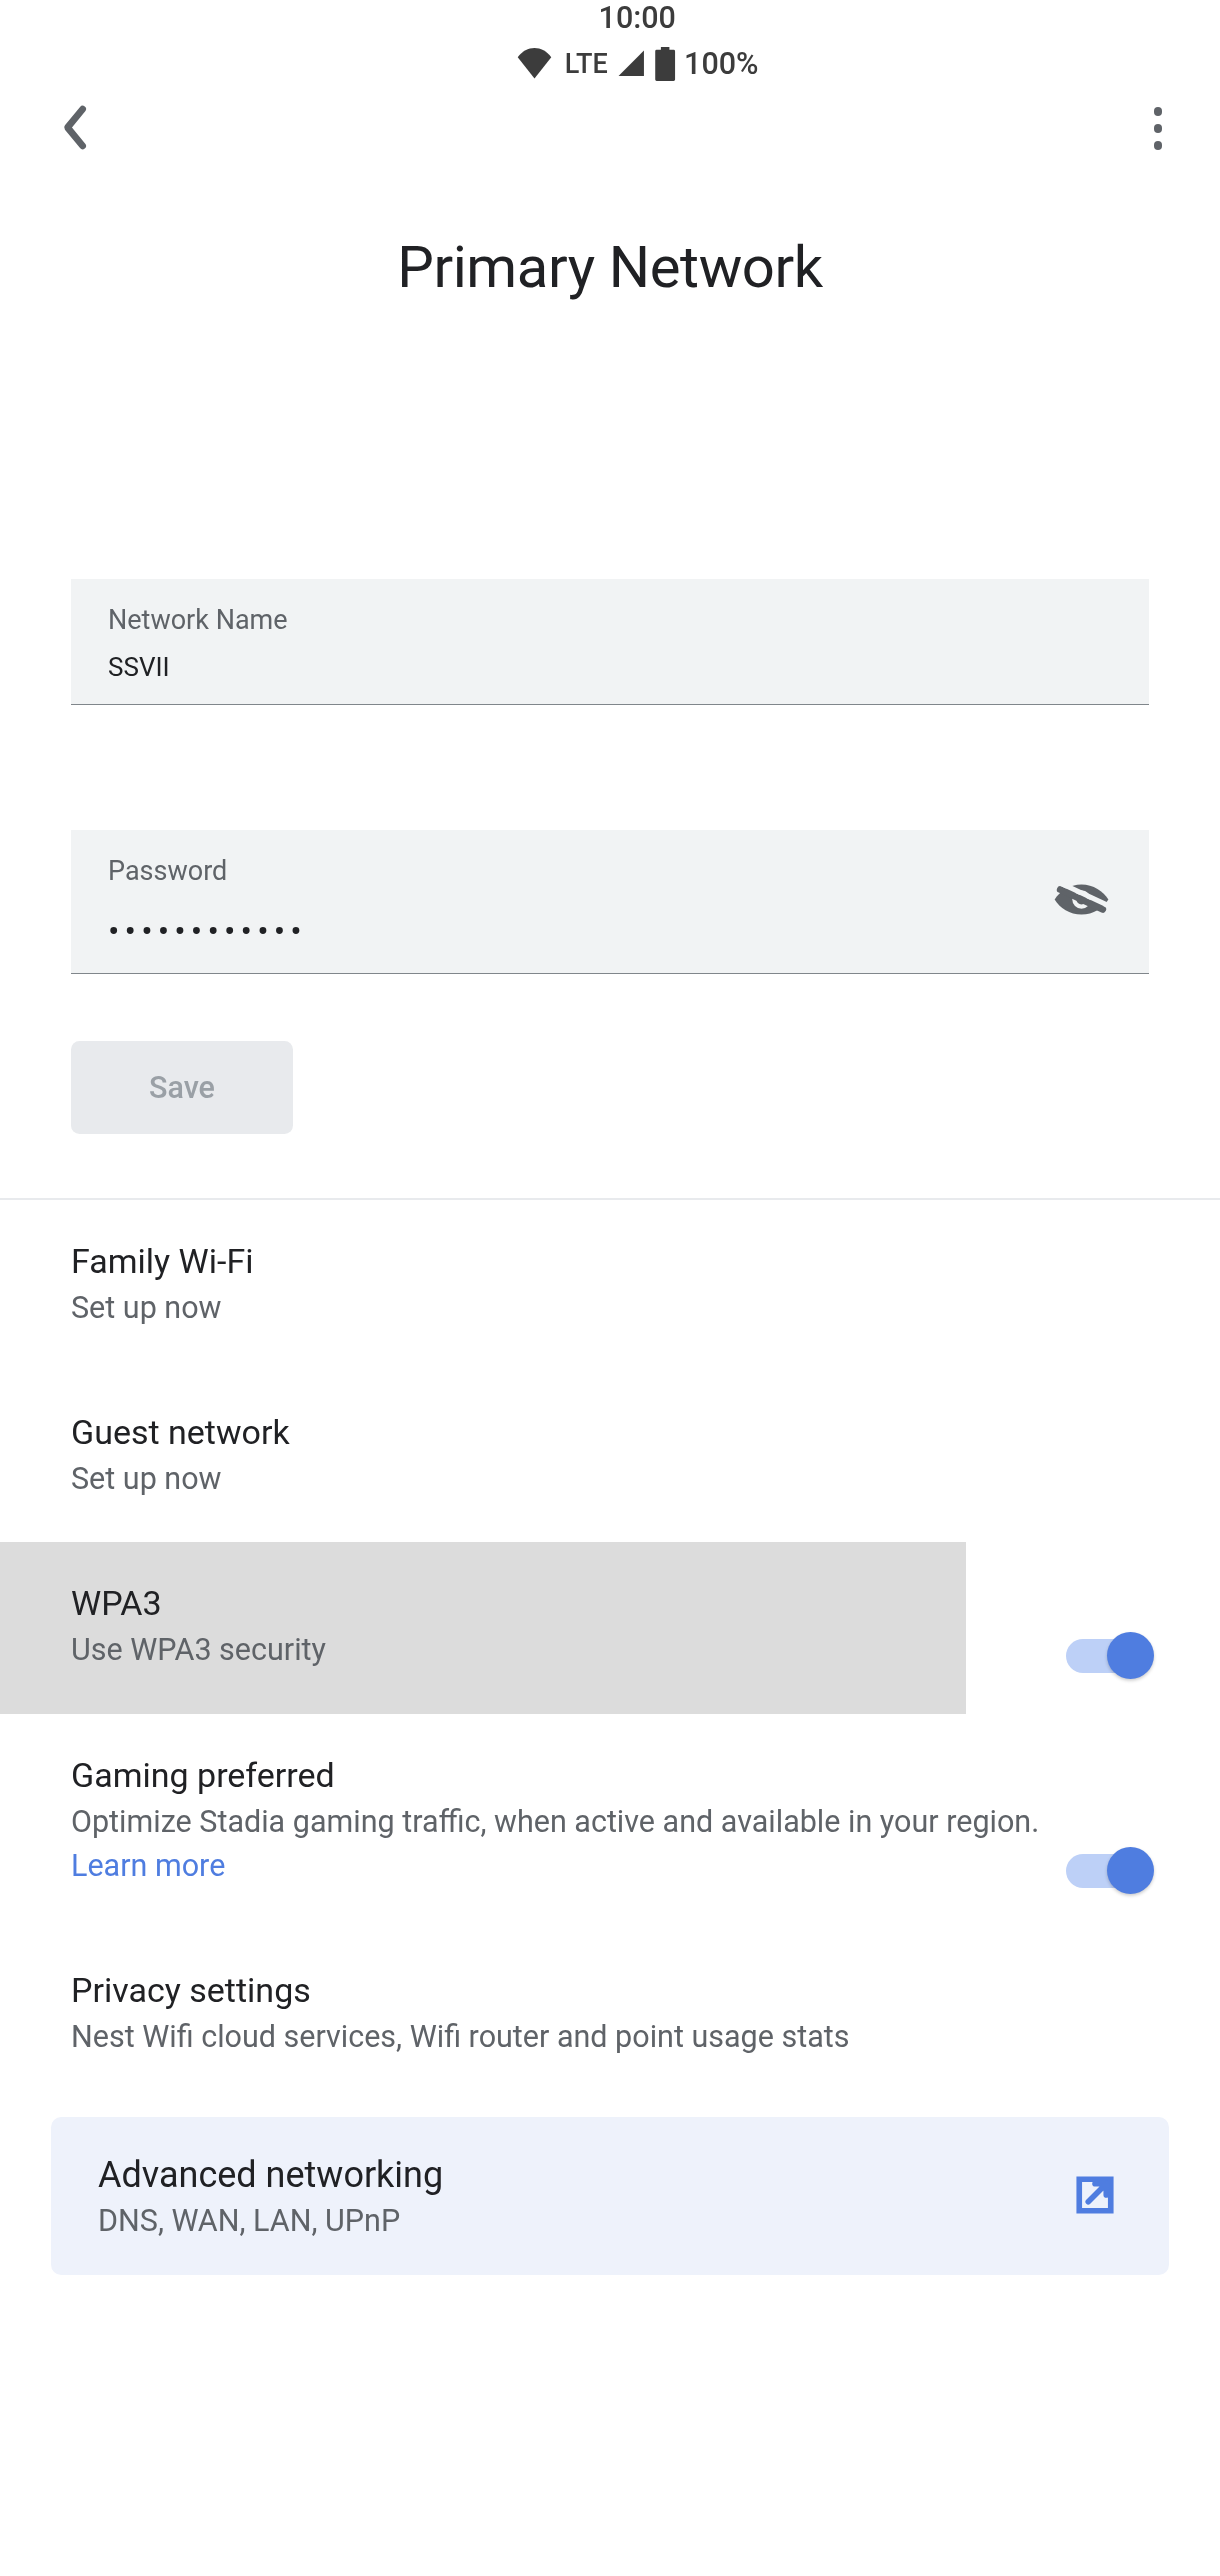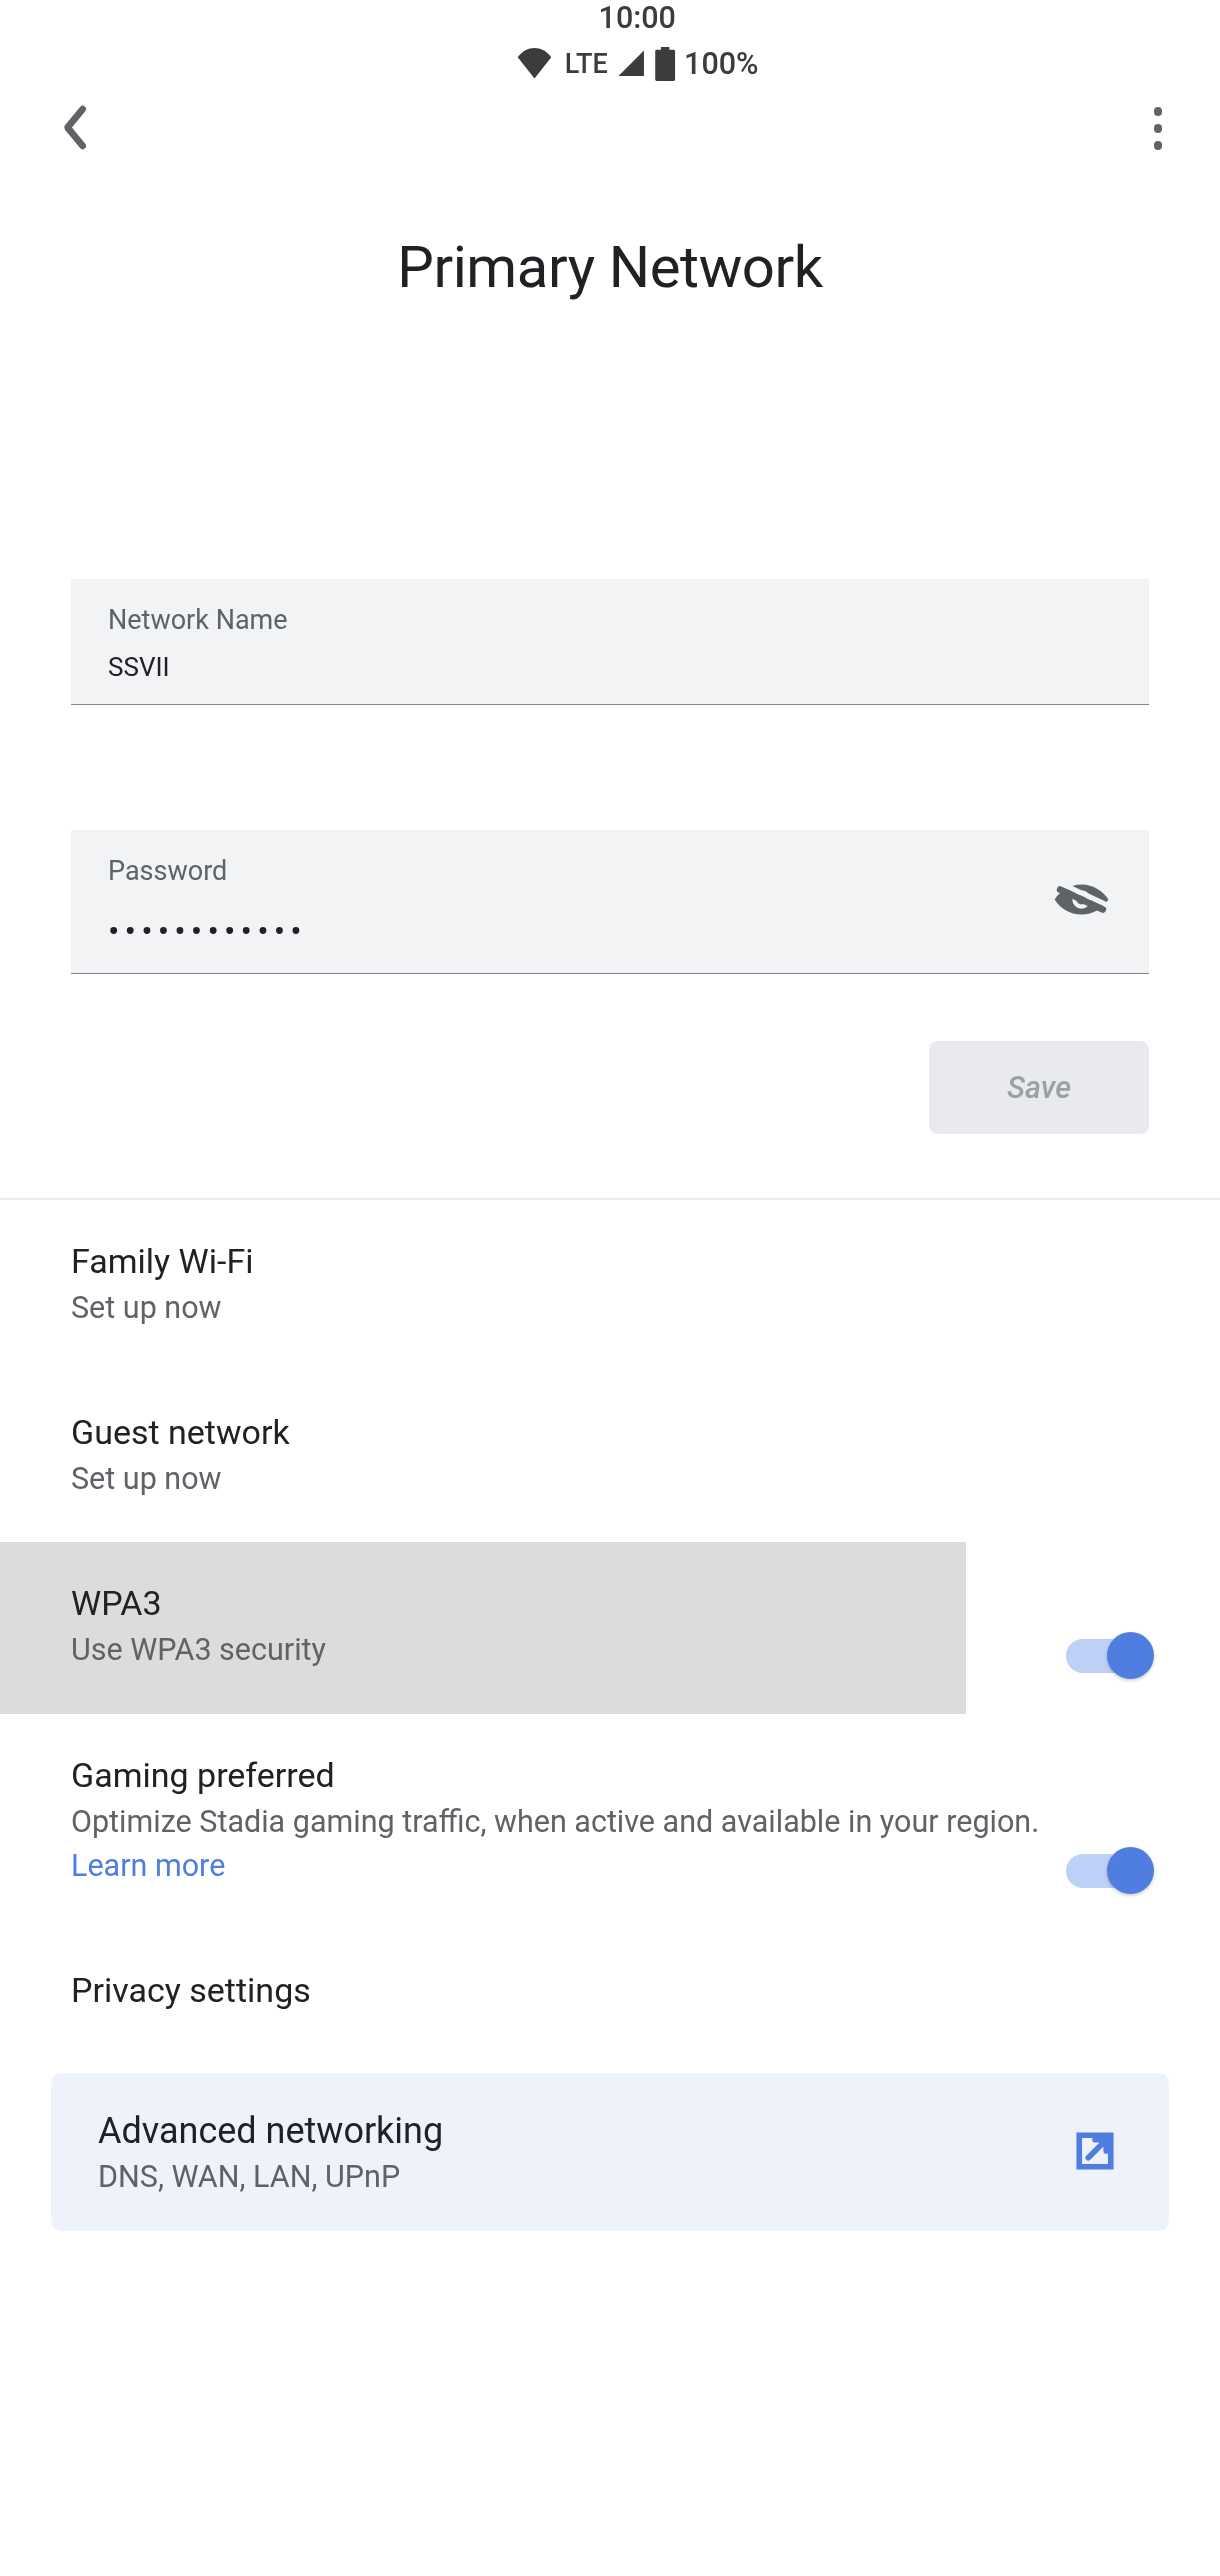--- a/index.html
+++ b/index.html
@@ -53,21 +53,21 @@
     .field-label { font-size: 27px; color: #5f6368; margin-bottom: 15.3px; }
     .field-value { font-size: 26px; color: #202124; }
     .pw-dots { font-size: 34px; letter-spacing: 5.1px; padding-top: 8.5px; }
     .eye-off {
       position: absolute;
       right: 37px;
       top: 50%;
       transform: translateY(-50%);
       color: #5f6368;
     }
-    .save-row { display: flex; justify-content: flex-end; margin-top: -58px; font-style: italic; }
+    .save-row { display: flex; margin-top: -58px; }
     .save-btn {
       background: #e8eaed;
       color: #9aa0a6;
       font-size: 30.5px;
       font-weight: 500;
       padding: 29px 78px;
       border-radius: 8.5px;
     }
     .divider { height: 1.7px; background: #e8eaed; margin-top: 64px; }
     .list { padding: 0 71px; }
@@ -212,20 +212,21 @@
       <div class="item-sub">
         <span>Optimize Stadia gaming traffic, when active and available in your region. </span><a href="#">Learn more</a>
       </div>
     </div>
     <div class="toggle" style="margin-top:8.5px"></div>
   </div>
 
   <div class="list-item">
     <div class="item-text">
       <div class="item-title">Privacy settings</div>
+      <div class="item-sub">Nest Wifi cloud services, Wifi router and point usage stats</div>
     </div>
   </div>
 </div>
 
 <div class="advanced-card">
   <div>
     <div class="adv-title">Advanced networking</div>
     <div class="adv-sub">DNS, WAN, LAN, UPnP</div>
   </div>
   <div class="open-icon">

